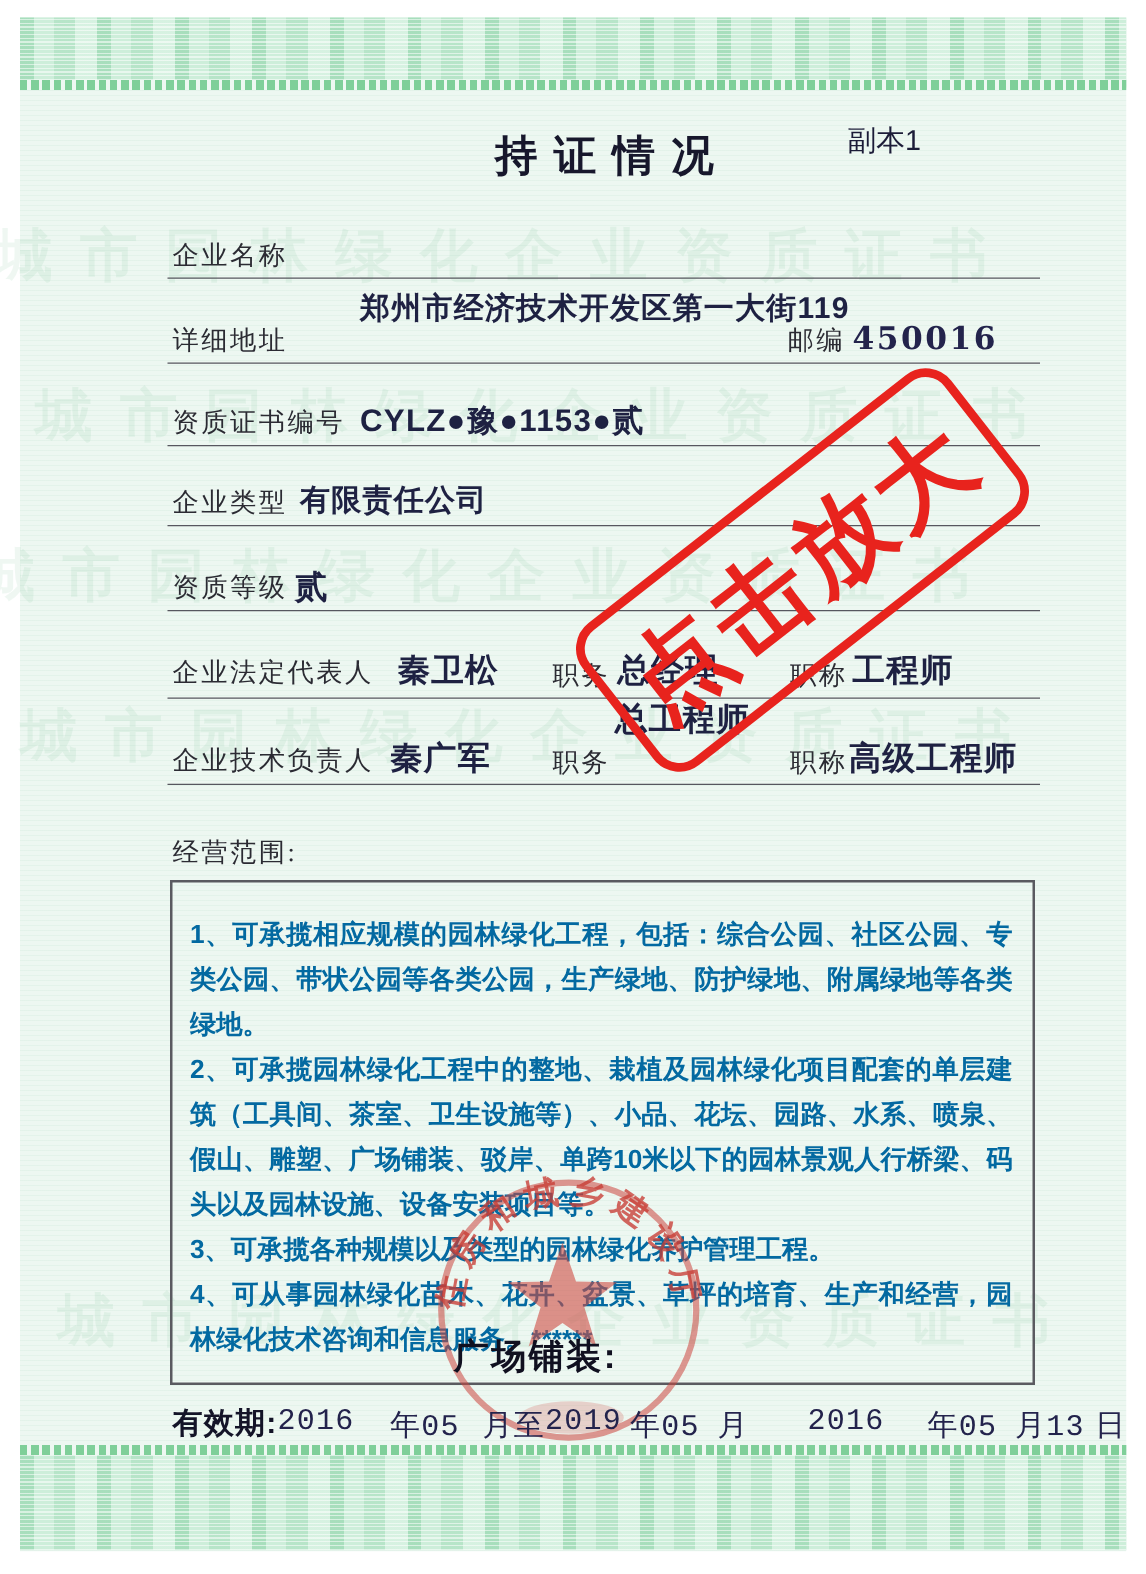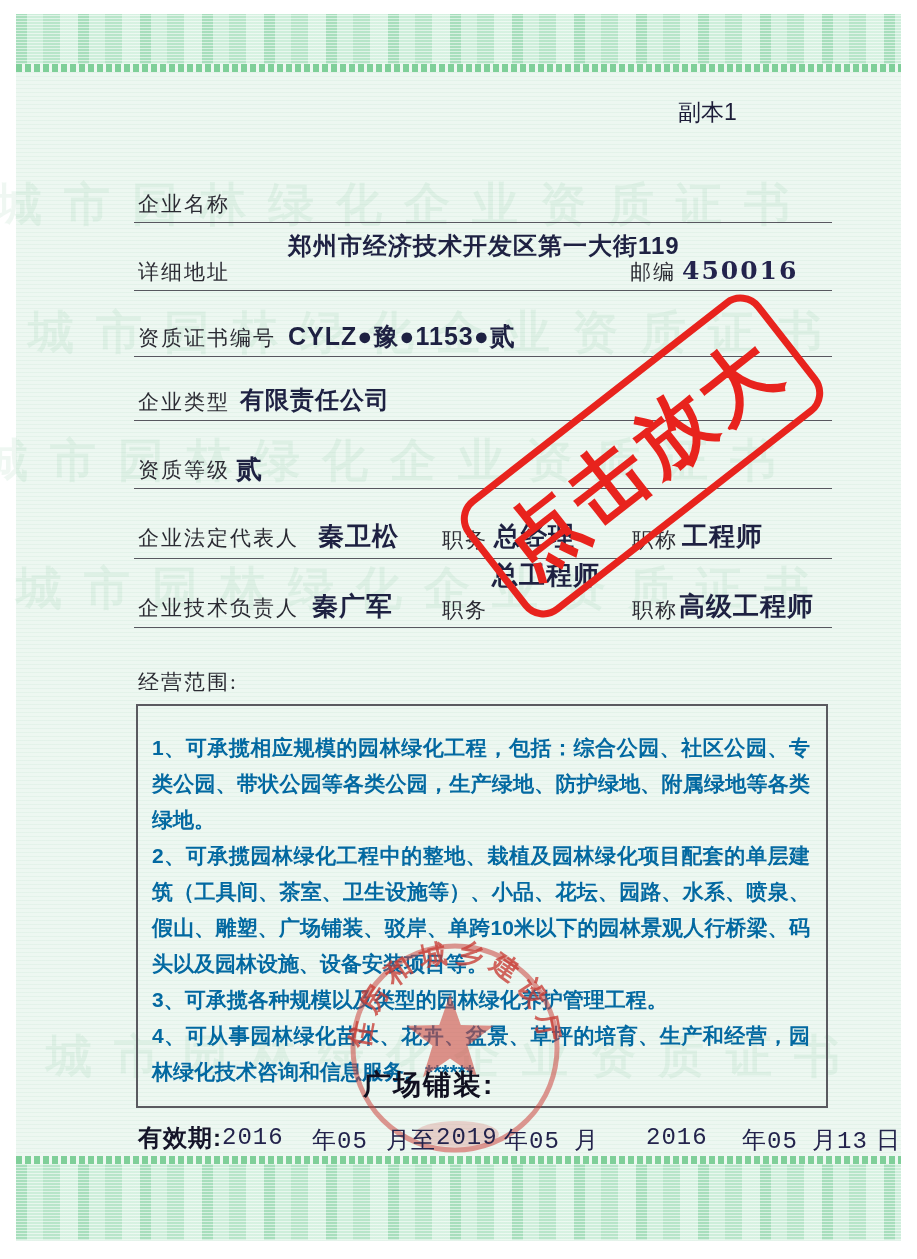--- a/index.html
+++ b/index.html
@@ -46,20 +46,21 @@
 
   <div class="cert-body">
 
     <div class="wm" style="left:-20px;top:160px;">城市园林绿化企业资质证书</div>
     <div class="wm" style="left:12px;top:288px;">城市园林绿化企业资质证书</div>
     <div class="wm" style="left:-34px;top:416px;">城市园林绿化企业资质证书</div>
     <div class="wm" style="left:0px;top:544px;">城市园林绿化企业资质证书</div>
     <div class="wm" style="left:30px;top:1012px;">城市园林绿化企业资质证书</div>
   </div>
 
+  <div class="title" style="left:396px;top:102px;">持证情况</div>
   <div class="copy" style="left:678px;top:97px;">副本1</div>
 
   <div class="flabel" style="left:138px;top:190px;">企业名称</div>
   <div class="rule" style="top:222px;"></div>
 
   <div class="fval" style="left:240px;top:230px;margin-left:48px;">郑州市经济技术开发区第一大街119</div>
   <div class="flabel" style="left:138px;top:258px;">详细地址</div>
   <div class="flabel" style="left:630px;top:258px;">邮编</div>
   <div class="fnum" style="left:682px;top:256px;font-weight:700;">450016</div>
   <div class="rule" style="top:290px;"></div>

